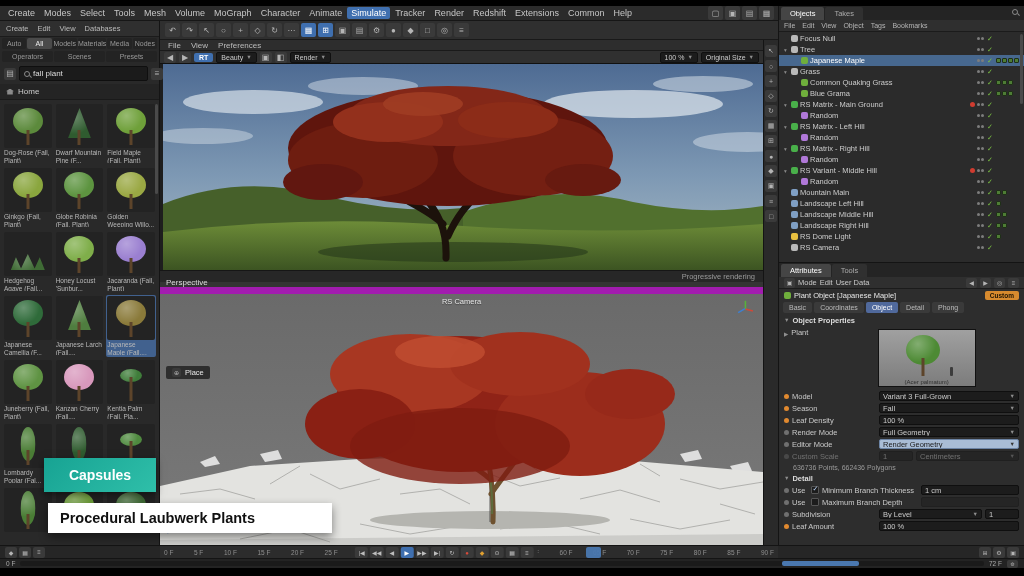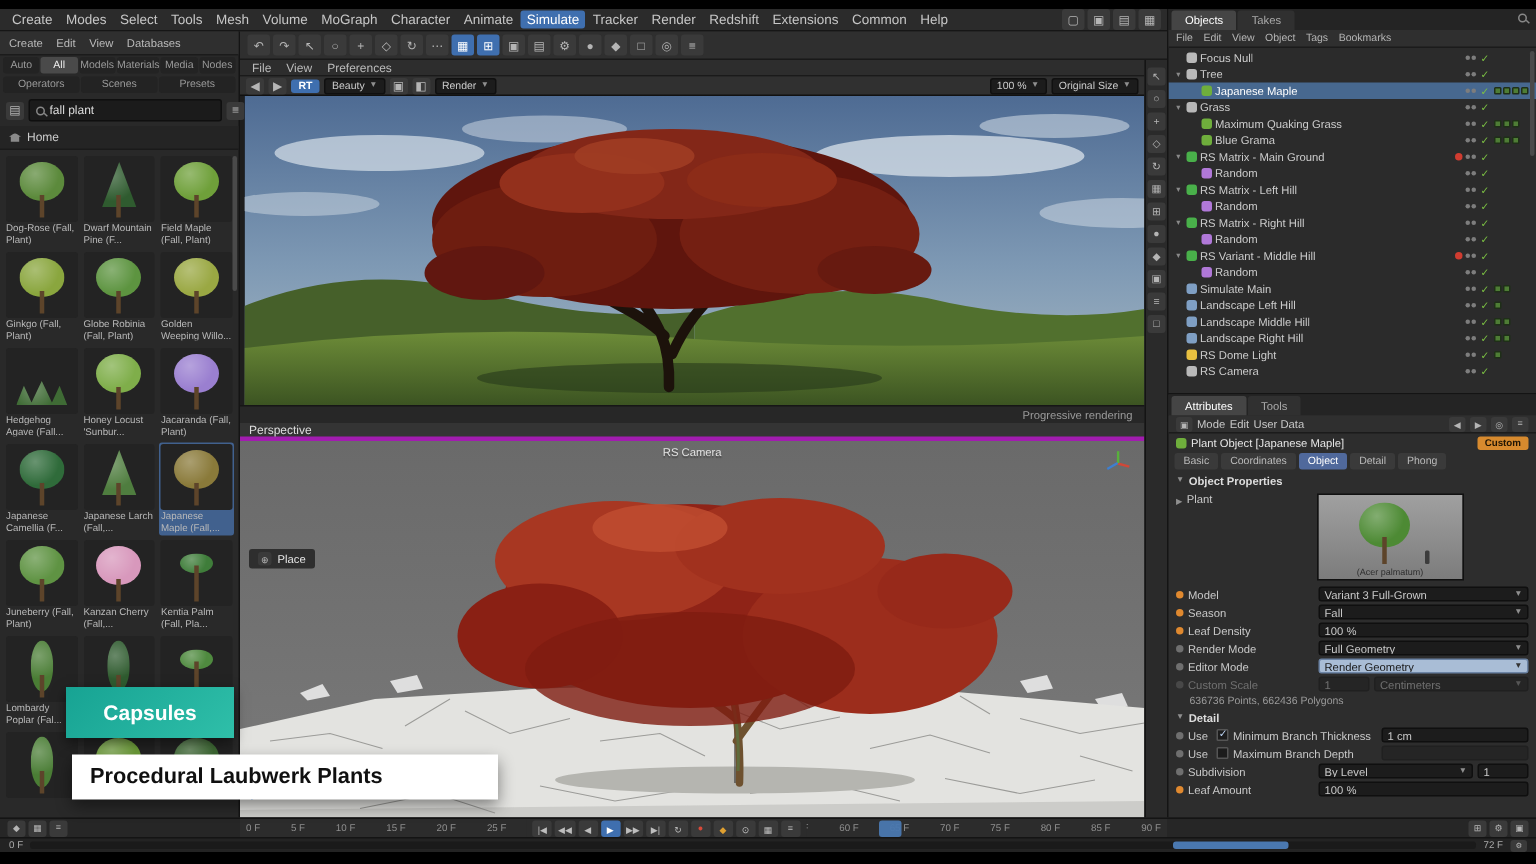--- a/index.html
+++ b/index.html
@@ -55,22 +55,22 @@
   .rv-toolbar{position:absolute;left:160px;top:51px;width:603px;height:13px;background:#303030;border-bottom:1px solid #111;
     display:flex;align-items:center;gap:3px;padding:0 4px;font-size:7px;color:#bbb}
   .chip-rt{background:#3f6faf;color:#fff;font-weight:bold;font-size:7px;padding:1px 5px;border-radius:2px}
   .fld{background:#1c1c1c;border:1px solid #101010;border-radius:2px;color:#ccc;padding:1px 4px;
     display:flex;align-items:center;gap:3px;font-size:7px;white-space:nowrap}
   .caret{font-size:5.5px;color:#8f8f8f}
   .sp{flex:1}
   .render-canvas{position:absolute;left:163px;top:64px;width:600px;height:206px;background:#000}
   .rv-status{position:absolute;left:160px;top:270px;width:603px;height:12px;background:#272727;border-top:1px solid #161616;
     display:flex;justify-content:flex-end;align-items:center;gap:6px;padding:0 8px;font-size:7.5px;color:#9a9a9a}
-  .vp-header{position:absolute;left:160px;top:282px;width:603px;height:12px;background:#343434;border-bottom:3px solid #a21caf;
-    display:flex;align-items:center;padding:0 6px;font-size:8px;color:#ddd}
+  .vp-header{position:absolute;left:160px;top:282px;width:603px;height:12px;background:#343434;border-bottom:7px solid #a21caf;
+    display:flex;align-items:flex-end;padding:0 6px;font-size:8px;color:#ddd}
   .vp-canvas{position:absolute;left:160px;top:294px;width:603px;height:251px;background:#717171;overflow:hidden}
   .vp-cam{position:absolute;left:0;right:0;top:3px;text-align:center;font-size:7.5px;color:#e4e4e4;text-shadow:0 1px 1px rgba(0,0,0,.4)}
   .place-chip{position:absolute;left:6px;top:72px;background:rgba(40,40,40,.92);color:#e8e8e8;font-size:7.5px;
     padding:2px 6px;border-radius:2px;display:flex;gap:4px;align-items:center}
   .axis{position:absolute;width:22px;height:22px}
   .axis i{position:absolute;left:10px;top:10px;width:10px;height:1.5px;transform-origin:0 50%}
   .ax-x{background:#d04838;transform:rotate(15deg)}
   .ax-y{background:#58b03c;transform:rotate(-90deg)}
   .ax-z{background:#3e7fd0;transform:rotate(150deg)}
   
@@ -608,21 +608,21 @@
           <span class="ovis">
             <i></i>
             <i></i>
           </span>
           <span class="ocheck">✓</span>
           <span class="chips"></span>
         </div>
         <div class="orow" style="--ind: 1; --ic: #6fae3c;">
           <span class="oexp"></span>
           <span class="oicon"></span>
-          <span class="oname">Maximum Quaking Grass</span>
+          <span class="oname">Common Quaking Grass</span>
           <span class="ospace"></span>
 
           <span class="ovis">
             <i></i>
             <i></i>
           </span>
           <span class="ocheck">✓</span>
           <span class="chips">
             <span class="chip"></span>
             <span class="chip"></span>
@@ -746,21 +746,21 @@
           <span class="ovis">
             <i></i>
             <i></i>
           </span>
           <span class="ocheck">✓</span>
           <span class="chips"></span>
         </div>
         <div class="orow" style="--ind: 0; --ic: #7f9fc4;">
           <span class="oexp"></span>
           <span class="oicon"></span>
-          <span class="oname">Simulate Main</span>
+          <span class="oname">Mountain Main</span>
           <span class="ospace"></span>
 
           <span class="ovis">
             <i></i>
             <i></i>
           </span>
           <span class="ocheck">✓</span>
           <span class="chips">
             <span class="chip"></span>
             <span class="chip"></span>

